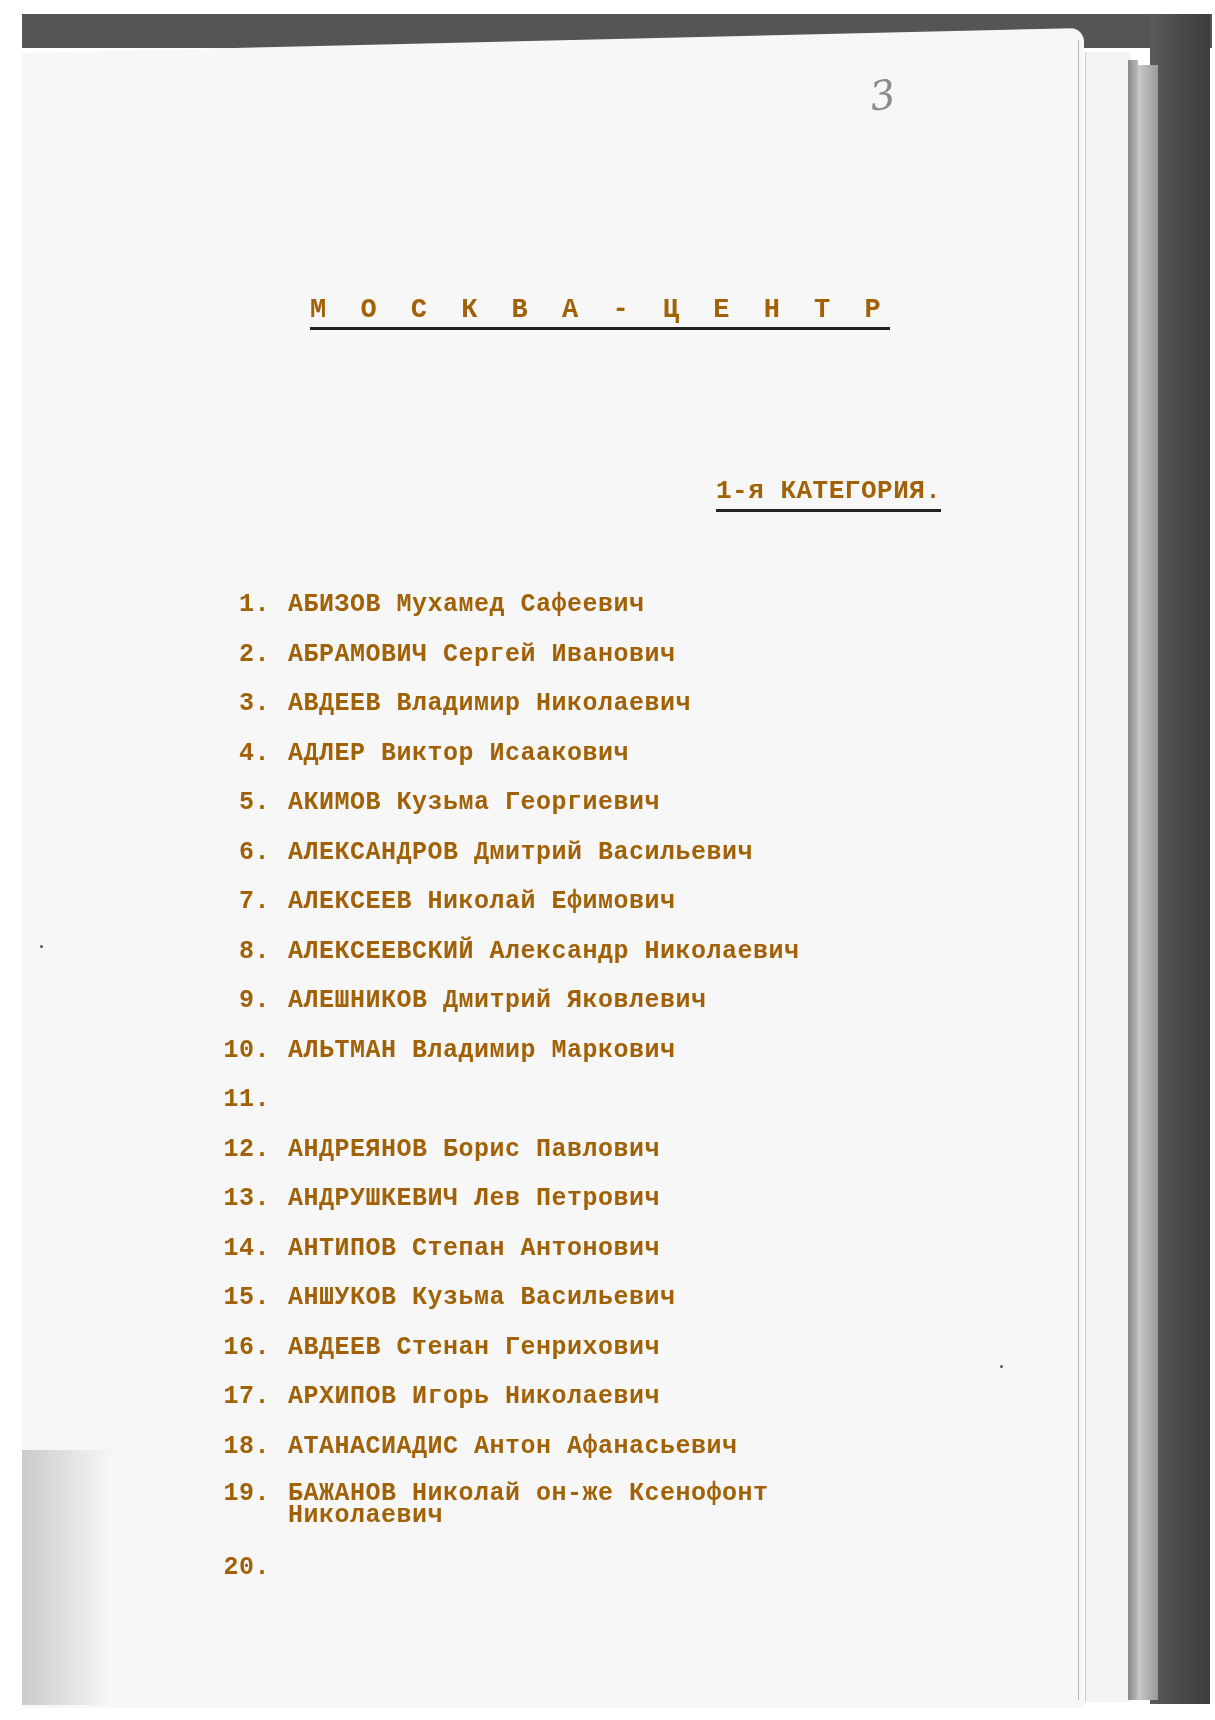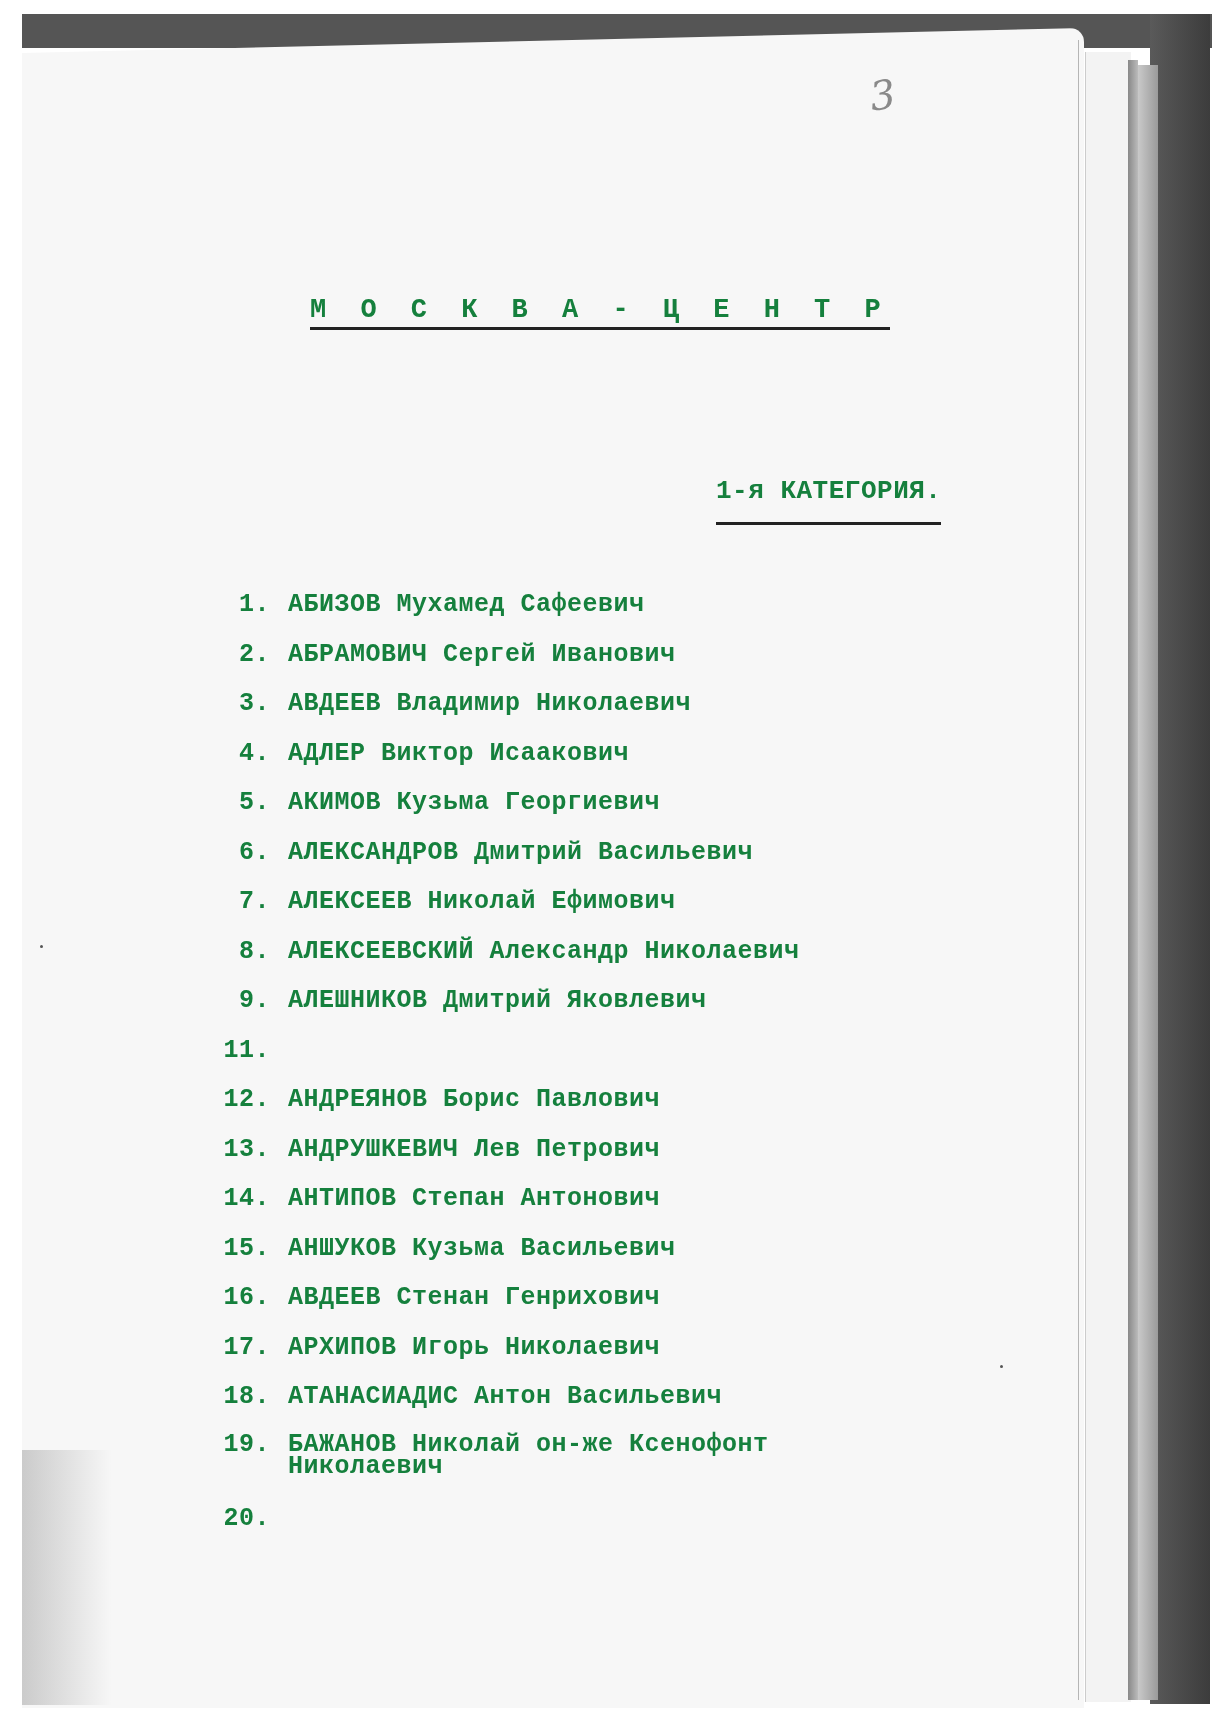--- a/index.html
+++ b/index.html
@@ -75,42 +75,42 @@
       position: absolute;
       left: 870px; top: 72px;
       font-family: "DejaVu Serif", serif;
       font-style: italic;
       font-size: 40px;
       color: #8a8a8a;
       transform: rotate(-8deg);
     }
     .typed {
       font-family: "Liberation Mono", "DejaVu Sans Mono", monospace;
-      color: #15803d;
+      color: #a16207;
       font-weight: bold;
       letter-spacing: 0.5px;
     }
     .doc-title {
       position: absolute;
       left: 310px; top: 295px;
       font-size: 27px;
       letter-spacing: 9px;
       border-bottom: 3px solid #222;
       padding-bottom: 2px;
       white-space: pre;
     }
     .category {
       position: absolute;
       left: 716px; top: 476px;
       font-size: 26px;
       white-space: nowrap;
     }
     .category .cat-text {
       border-bottom: 3px solid #222;
-      padding-bottom: 16px;
+      padding-bottom: 3px;
     }
     .list {
       position: absolute;
       left: 185px; top: 592px;
       margin: 0; padding: 0;
       list-style: none;
     }
     .list-item {
       display: flex;
       align-items: flex-start;
@@ -191,20 +191,24 @@
       </li>
     <li class="list-item">
         <span class="item-num">8.</span>
         <span class="item-name">АЛЕКСЕЕВСКИЙ Александр Николаевич</span>
       </li>
     <li class="list-item">
         <span class="item-num">9.</span>
         <span class="item-name">АЛЕШНИКОВ Дмитрий Яковлевич</span>
       </li>
     <li class="list-item">
+        <span class="item-num">10.</span>
+        <span class="item-name">АЛЬТМАН Владимир Маркович</span>
+      </li>
+    <li class="list-item">
         <span class="item-num">11.</span>
       </li>
     <li class="list-item">
         <span class="item-num">12.</span>
         <span class="item-name">АНДРЕЯНОВ Борис Павлович</span>
       </li>
     <li class="list-item">
         <span class="item-num">13.</span>
         <span class="item-name">АНДРУШКЕВИЧ Лев Петрович</span>
       </li>
@@ -219,21 +223,21 @@
     <li class="list-item">
         <span class="item-num">16.</span>
         <span class="item-name">АВДЕЕВ Стенан Генрихович</span>
       </li>
     <li class="list-item">
         <span class="item-num">17.</span>
         <span class="item-name">АРХИПОВ Игорь Николаевич</span>
       </li>
     <li class="list-item">
         <span class="item-num">18.</span>
-        <span class="item-name">АТАНАСИАДИС Антон Васильевич</span>
+        <span class="item-name">АТАНАСИАДИС Антон Афанасьевич</span>
       </li>
     <li class="list-item two-line">
         <span class="item-num">19.</span>
         <span class="item-name">БАЖАНОВ Николай он-же Ксенофонт
 Николаевич</span>
       </li>
     <li class="list-item">
         <span class="item-num">20.</span>
       </li>
   </ol>

